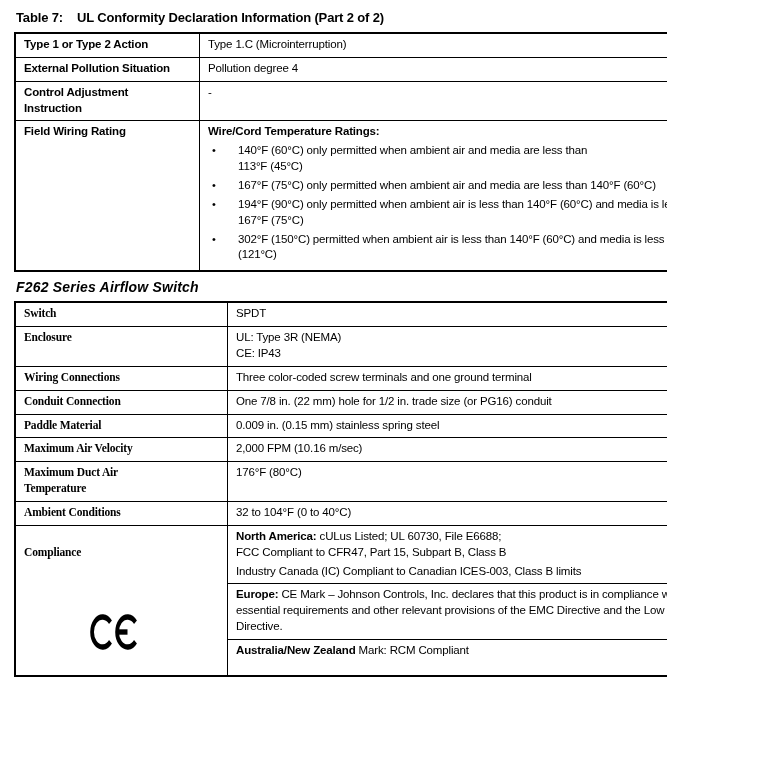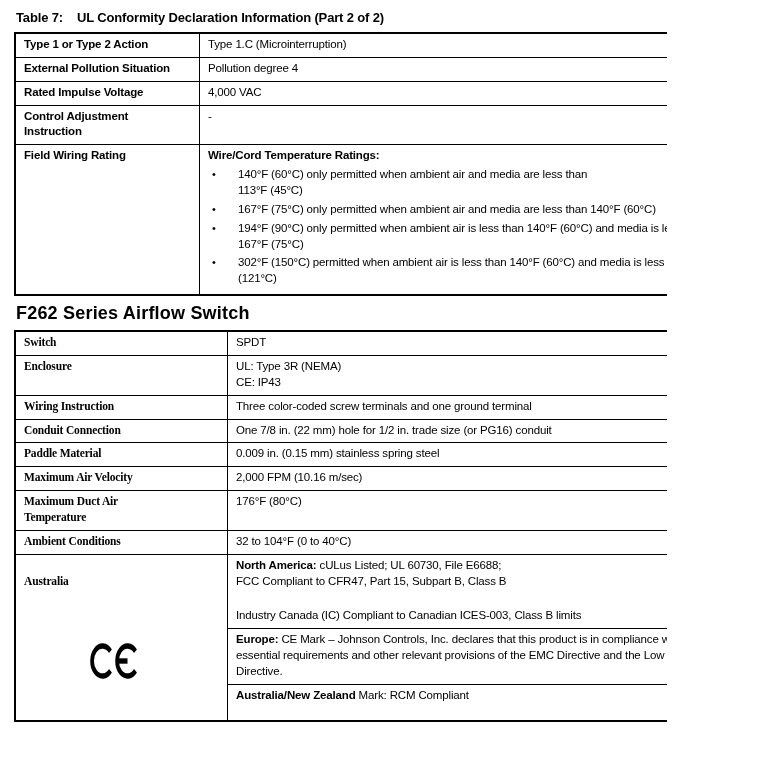--- a/index.html
+++ b/index.html
@@ -50,24 +50,25 @@
     display: flex;
     margin: 3px 0 3px 4px;
   }
   .bullet .dot {
     width: 26px;
     flex: 0 0 26px;
     font-size: 11px;
   }
   .bullet .btext { flex: 1; }
   .ratings-heading { margin-bottom: 2px; }
-  .na-line3 { margin-top: 19px; }
+  .na-line3 { margin-top: 3px; }
   .section-title {
     font-weight: bold;
-    font-size: 18px;
+    font-style: italic;
+    font-size: 14px;
     margin: 7px 0 6px 2px;
     letter-spacing: 0.2px;
   }
   .compliance-cell { position: relative; }
   .ce-logo {
     display: block;
     margin: 38px 0 0 66px;
   }
 </style>
 </head>
@@ -81,24 +82,20 @@
 
   <table class="spec-table t7">
     <tbody>
         <tr>
       <td class="label">Type 1 or Type 2 Action</td>
       <td>Type 1.C (Microinterruption)</td>
     </tr>
     <tr>
       <td class="label">External Pollution Situation</td>
       <td>Pollution degree 4</td>
-    </tr>
-    <tr>
-      <td class="label">Rated Impulse Voltage</td>
-      <td>4,000 VAC</td>
     </tr>
     <tr>
       <td class="label">Control Adjustment
 Instruction</td>
       <td>-</td>
     </tr>
     <tr>
       <td class="label">Field Wiring Rating</td>
       <td>
         <div class="b ratings-heading">Wire/Cord Temperature Ratings:</div>
@@ -131,21 +128,21 @@
         <tr>
       <td class="label">Switch</td>
       <td>SPDT</td>
     </tr>
     <tr>
       <td class="label">Enclosure</td>
       <td class="preline">UL: Type 3R (NEMA)
 CE: IP43</td>
     </tr>
     <tr>
-      <td class="label">Wiring Instruction</td>
+      <td class="label">Wiring Connections</td>
       <td>Three color-coded screw terminals and one ground terminal</td>
     </tr>
     <tr>
       <td class="label">Conduit Connection</td>
       <td>One 7/8 in. (22 mm) hole for 1/2 in. trade size (or PG16) conduit</td>
     </tr>
     <tr>
       <td class="label">Paddle Material</td>
       <td>0.009 in. (0.15 mm) stainless spring steel</td>
     </tr>
@@ -157,21 +154,21 @@
       <td class="label">Maximum Duct Air
 Temperature</td>
       <td>176°F (80°C)</td>
     </tr>
     <tr>
       <td class="label">Ambient Conditions</td>
       <td>32 to 104°F (0 to 40°C)</td>
     </tr>
     <tr>
       <td class="label compliance-cell" rowspan="3">
-        <div>Australia</div>
+        <div>Compliance</div>
         <svg class="ce-logo" width="50" height="36" viewBox="0 0 48 24" preserveAspectRatio="none" aria-hidden="true">
           <path d="M19.66 5.57 A10 10 0 1 0 19.66 18.43" fill="none" stroke="#000" stroke-width="3.6"></path>
           <path d="M43.66 5.57 A10 10 0 1 0 43.66 18.43" fill="none" stroke="#000" stroke-width="3.6"></path>
           <path d="M26.4 12 H36" fill="none" stroke="#000" stroke-width="3.6"></path>
         </svg>
       </td>
       <td>
         <div><span class="b">North America:</span><span> cULus Listed; UL 60730, File E6688;</span></div>
         <div>FCC Compliant to CFR47, Part 15, Subpart B, Class B</div>
         <div class="na-line3">Industry Canada (IC) Compliant to Canadian ICES-003, Class B limits</div>

